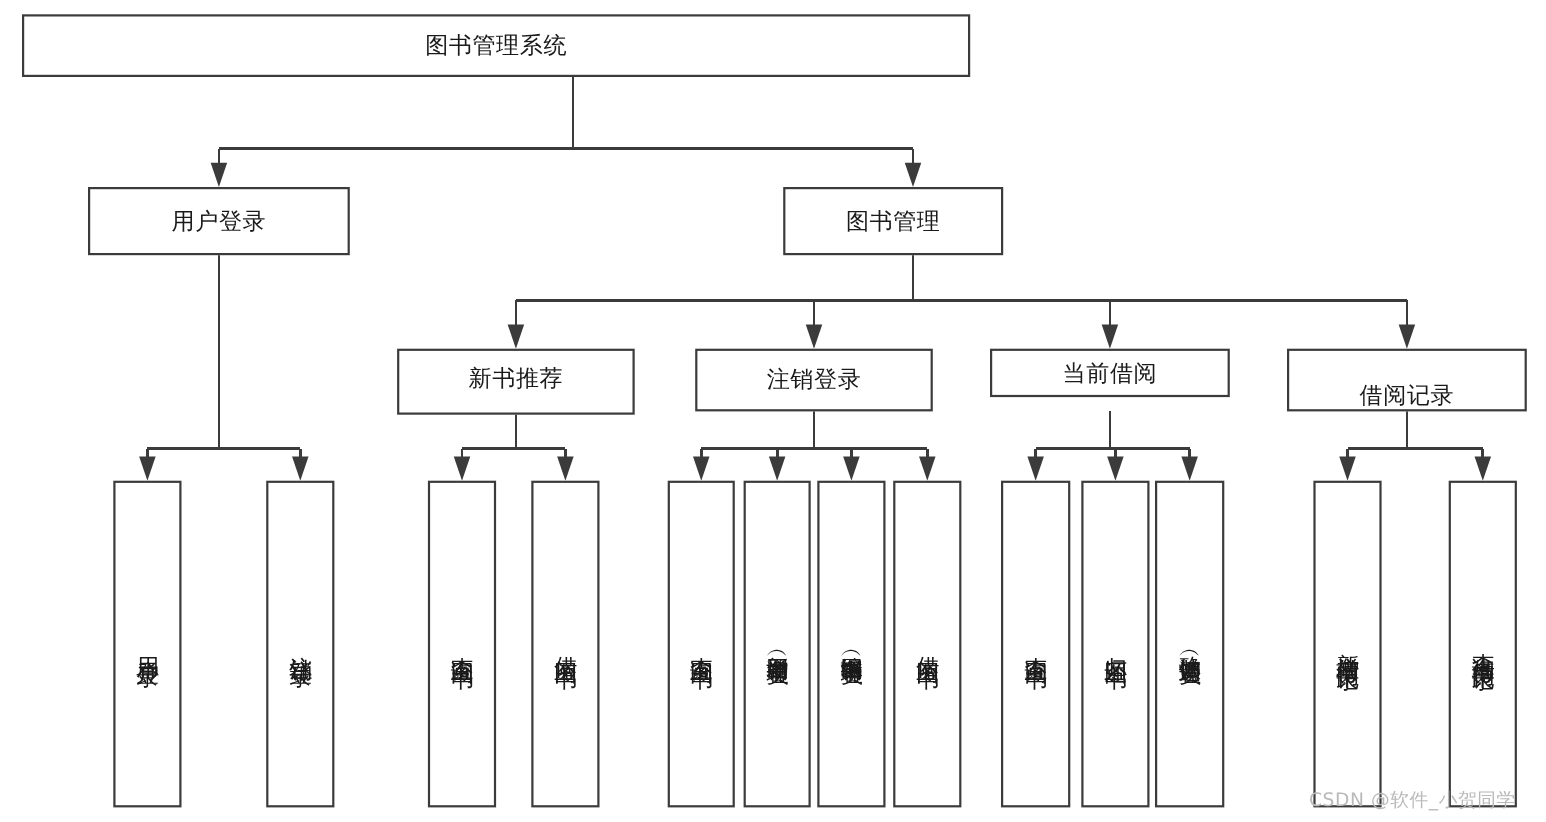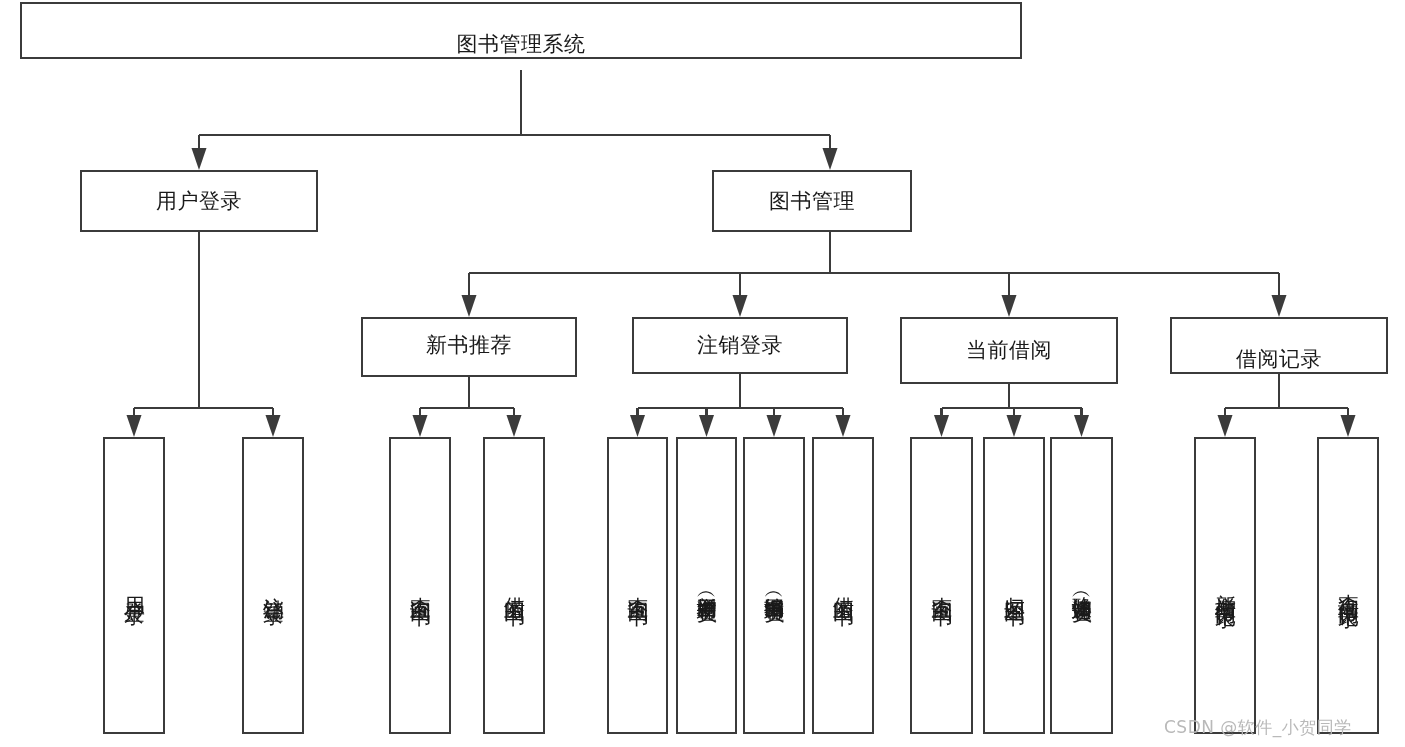--- a/index.html
+++ b/index.html
@@ -116,36 +116,36 @@
       <line x1="1081.5" y1="408" x2="1081.5" y2="417" stroke="#3b3b3b" stroke-width="2.5" shape-rendering="crispEdges"></line>
       <polygon points="1074,415 1089,415 1081.5,437" fill="#3b3b3b"></polygon>
       <line x1="1279" y1="374" x2="1279" y2="408" stroke="#3b3b3b" stroke-width="2.5" shape-rendering="crispEdges"></line>
       <line x1="1225" y1="408" x2="1348" y2="408" stroke="#3b3b3b" stroke-width="2.5" shape-rendering="crispEdges"></line>
       <line x1="1225" y1="408" x2="1225" y2="417" stroke="#3b3b3b" stroke-width="2.5" shape-rendering="crispEdges"></line>
       <polygon points="1217.5,415 1232.5,415 1225,437" fill="#3b3b3b"></polygon>
       <line x1="1348" y1="408" x2="1348" y2="417" stroke="#3b3b3b" stroke-width="2.5" shape-rendering="crispEdges"></line>
       <polygon points="1340.5,415 1355.5,415 1348,437" fill="#3b3b3b"></polygon>
     </svg>
   <div id="node-layer">
-      <div class="node-box" style="left: 20px; top: 2px; width: 1002px; height: 57px; align-items: flex-end;">
+      <div class="node-box" style="left: 20px; top: 13px; width: 862px; height: 57px;">
         <span class="node-label">图书管理系统</span>
       </div>
       <div class="node-box" style="left: 80px; top: 170px; width: 238px; height: 62px;">
         <span class="node-label">用户登录</span>
       </div>
       <div class="node-box" style="left: 712px; top: 170px; width: 200px; height: 62px;">
         <span class="node-label">图书管理</span>
       </div>
       <div class="node-box" style="left: 361px; top: 317px; width: 216px; height: 60px; font-family: Liberation Mono, monospace;">
         <span class="node-label">新书推荐</span>
       </div>
       <div class="node-box" style="left: 632px; top: 317px; width: 216px; height: 57px;">
         <span class="node-label">注销登录</span>
       </div>
-      <div class="node-box" style="left: 900px; top: 317px; width: 218px; height: 67px;">
+      <div class="node-box" style="left: 900px; top: 317px; width: 218px; height: 44px;">
         <span class="node-label">当前借阅</span>
       </div>
       <div class="node-box" style="left: 1170px; top: 317px; width: 218px; height: 57px; align-items: flex-end;">
         <span class="node-label">借阅记录</span>
       </div>
       <div class="node-box vertical" style="left: 103px; top: 437px; width: 62px; height: 297px;">
         <span class="node-label">用户登录</span>
       </div>
       <div class="node-box vertical" style="left: 242px; top: 437px; width: 62px; height: 297px;">
         <span class="node-label">注销登录</span>
@@ -177,14 +177,14 @@
       <div class="node-box vertical tight" style="left: 1050px; top: 437px; width: 63px; height: 297px;">
         <span class="node-label">确认归还（管理员）</span>
       </div>
       <div class="node-box vertical" style="left: 1194px; top: 437px; width: 62px; height: 297px;">
         <span class="node-label">新增借阅记录</span>
       </div>
       <div class="node-box vertical" style="left: 1317px; top: 437px; width: 62px; height: 297px;">
         <span class="node-label">查询借阅记录</span>
       </div>
     </div>
-  <div class="watermark" style="left: 1164px; top: 716px;">CSDN @软件_小贺同学</div>
+  <div class="watermark" style="left: 1190px; top: 716px;">CSDN @软件_小贺同学</div>
 </div>
 
 </body></html>

